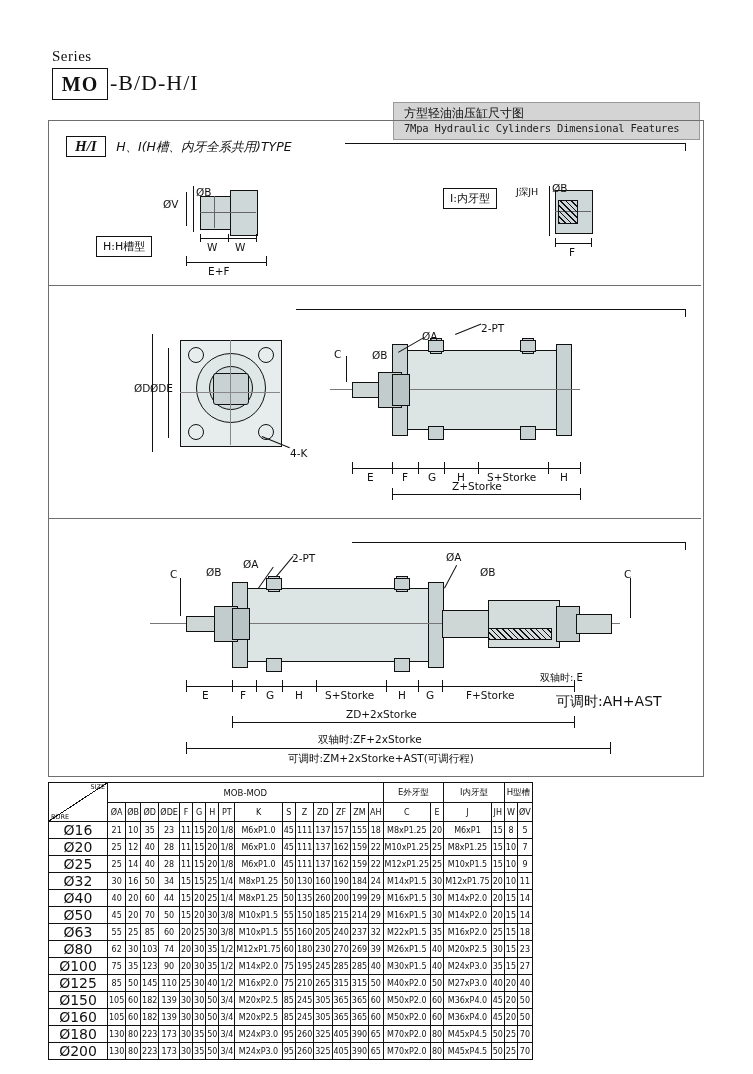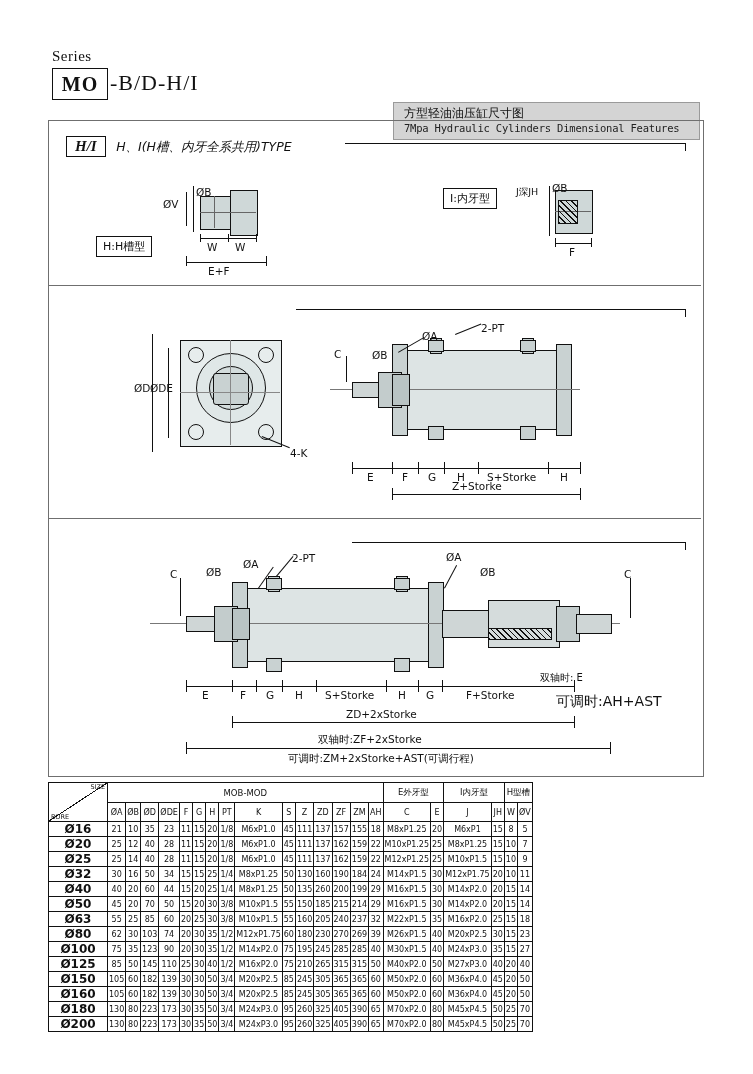--- a/index.html
+++ b/index.html
@@ -103,21 +103,21 @@
   table.spec th, table.spec td{
     border:1px solid #111;
     text-align:center;
     padding:0 1px;
     height:14px;
     white-space:nowrap;
     font-weight:normal;
   }
   table.spec thead th{background:#fff;font-size:8px;}
   table.spec .grp{font-size:8.5px;height:15px;}
-  table.spec td.first{font-size:12px;font-weight:bold;}
+  table.spec td.first{font-size:14px;}
   .cornercell{position:relative;width:34px;height:28px;padding:12px !important;}
   .cornercell .slash{
     position:absolute;left:0;top:0;width:100%;height:100%;
     background:linear-gradient(to bottom right, transparent calc(50% - 0.5px), #111 calc(50% - 0.5px), #111 calc(50% + 0.5px), transparent calc(50% + 0.5px));
   }
   .cornercell .tr{position:absolute;right:2px;top:0px;font-size:6.5px;}
   .cornercell .bl{position:absolute;left:2px;bottom:0px;font-size:6.5px;}
 </style>
 </head>
 <body>

